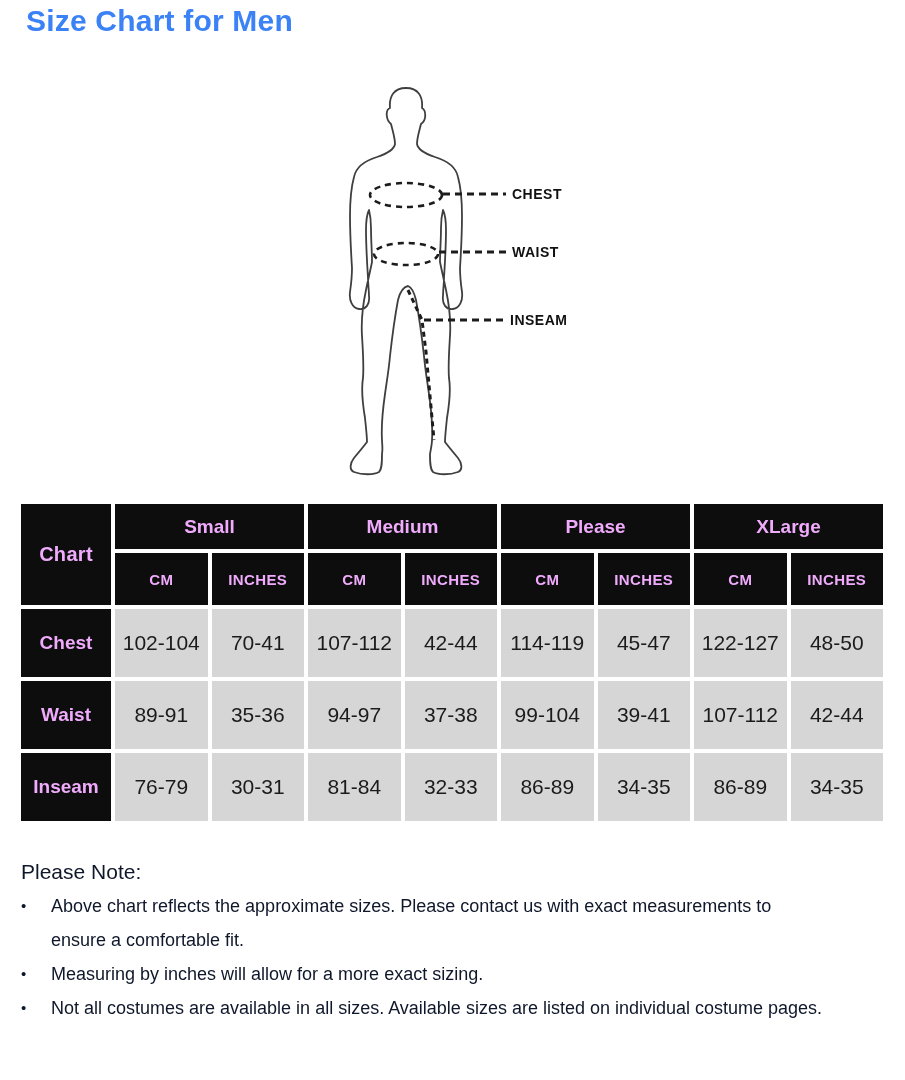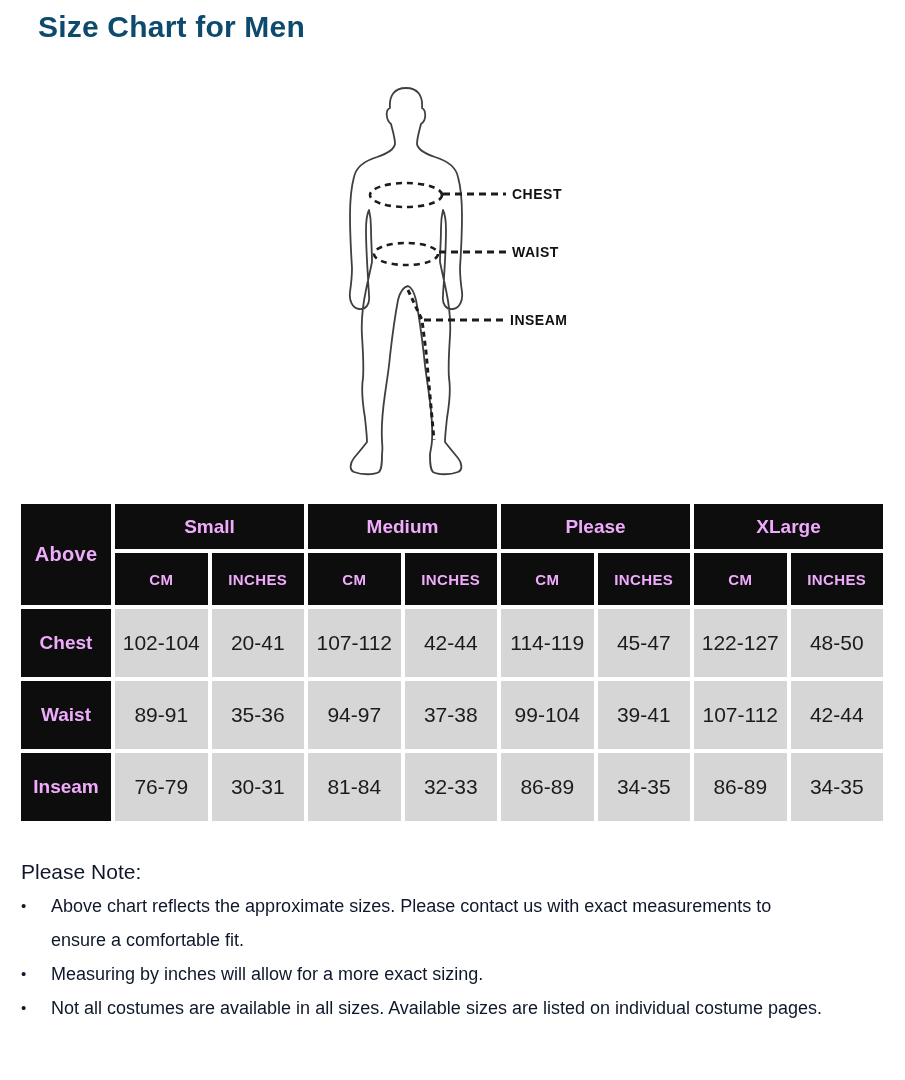--- a/index.html
+++ b/index.html
@@ -7,24 +7,23 @@
     width: 905px; height: 1080px;
     background: #ffffff;
     font-family: "Liberation Sans", sans-serif;
     color: #1a1a1a;
     position: relative;
     overflow: hidden;
   }
 
   
   .page-title {
-    position: absolute; left: 26px; top: 10px;
-    font-size: 30px; font-weight: bold; color: #0c4a6e;
+    position: absolute; left: 26px; top: 4px;
+    font-size: 30px; font-weight: bold; color: #3b82f6;
     letter-spacing: 0.2px;
-    margin-left: 12px;
   }
 
   
   .figure-wrap { position: absolute; left: 320px; top: 80px; width: 300px; height: 410px; }
   .body-outline { fill: #ffffff; stroke: #3f3f3f; stroke-width: 1.8; stroke-linejoin: round; }
   .dash-ellipse { fill: none; stroke: #1c1c1c; stroke-width: 2.6; stroke-dasharray: 6 5; }
   .dash-line  { fill: none; stroke: #1c1c1c; stroke-width: 3; stroke-dasharray: 7 5; }
   .dash-line-v{ fill: none; stroke: #1c1c1c; stroke-width: 3; stroke-dasharray: 5 4; }
   .dlabel { font-family: "Liberation Sans", sans-serif; font-size: 14px; font-weight: bold;
             fill: #111111; letter-spacing: 0.5px; }
@@ -120,40 +119,40 @@
       <col>
       <col>
       <col>
       <col>
       <col>
       <col>
       <col>
   </colgroup>
   <tbody>
       <tr class="r1">
-    <th class="hdr corner" rowspan="2">Above</th>
+    <th class="hdr corner" rowspan="2">Chart</th>
     <th class="hdr group" colspan="2">Small</th>
     <th class="hdr group" colspan="2">Medium</th>
     <th class="hdr group" colspan="2">Please</th>
     <th class="hdr group" colspan="2">XLarge</th>
   </tr>
   <tr class="r2">
     <th class="hdr unit">CM</th>
     <th class="hdr unit">INCHES</th>
     <th class="hdr unit">CM</th>
     <th class="hdr unit">INCHES</th>
     <th class="hdr unit">CM</th>
     <th class="hdr unit">INCHES</th>
     <th class="hdr unit">CM</th>
     <th class="hdr unit">INCHES</th>
   </tr>
   <tr class="datarow">
     <th class="hdr rowlabel">Chest</th>
     <td class="val">102-104</td>
-    <td class="val">20-41</td>
+    <td class="val">70-41</td>
     <td class="val">107-112</td>
     <td class="val">42-44</td>
     <td class="val">114-119</td>
     <td class="val">45-47</td>
     <td class="val">122-127</td>
     <td class="val">48-50</td>
   </tr>
   <tr class="datarow">
     <th class="hdr rowlabel">Waist</th>
     <td class="val">89-91</td>

